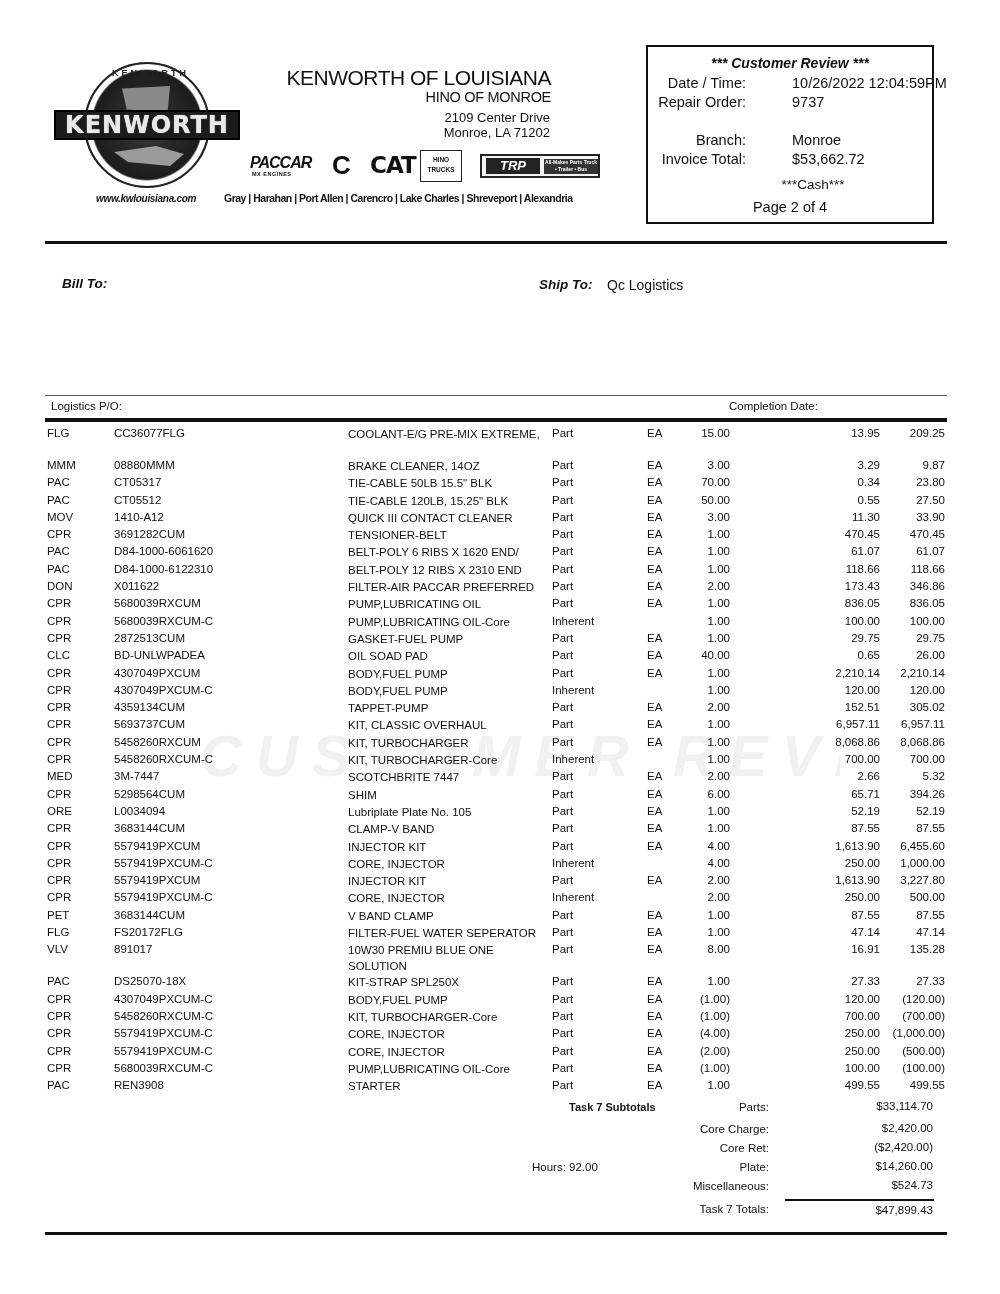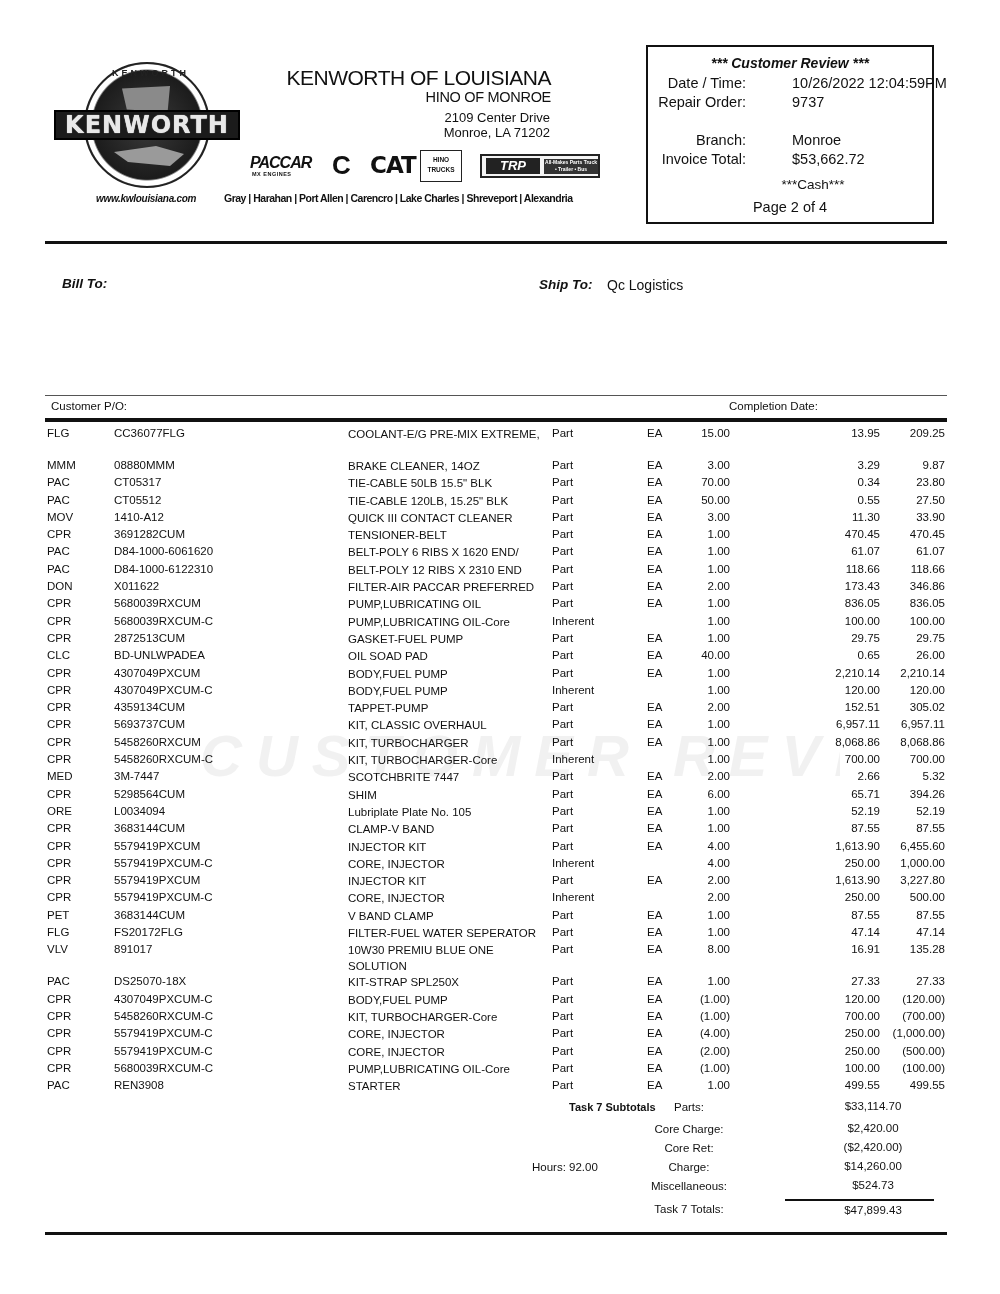--- a/index.html
+++ b/index.html
@@ -92,21 +92,21 @@
   .c-part { left: 114px; }
   .c-desc { left: 348px; width: 195px; white-space: normal; line-height: 15.5px; }
   .c-type { left: 552px; }
   .c-unit { left: 647px; }
   .c-qty { left: 680px; width: 50px; text-align: right; }
   .c-price { left: 800px; width: 80px; text-align: right; }
   .c-ext { left: 860px; width: 85px; text-align: right; }
 
   
   .totals { position: absolute; left: 0; top: 1098px; width: 1000px; height: 120px; font-size: 11.5px; }
-  .totals span { position: absolute; white-space: nowrap; text-align: center; }
+  .totals span { position: absolute; white-space: nowrap; }
   .t-task { left: 569px; top: 3px; font-weight: bold; font-size: 11px; }
   .t-hours { left: 532px; top: 63px; }
   .t-label { width: 160px; left: 609px; text-align: right; }
   .t-value { width: 120px; left: 813px; text-align: right; }
   .t-rule { position: absolute; left: 785px; top: 101px; width: 149px; height: 2px; background: #111; }
   .rule-bottom { position: absolute; left: 45px; top: 1232px; width: 902px; height: 3px; background: #111; }
 
   
   .watermark {
     position: absolute; left: 200px; top: 722px; width: 640px; height: 60px;
@@ -167,21 +167,21 @@
   <div class="review-page">Page 2 of 4</div>
 </div>
 
 <div class="rule-thick" style="top:241px"></div>
 
 <div class="bill-label">Bill To:</div>
 <div class="ship-label">Ship To:</div>
 <div class="ship-value">Qc Logistics</div>
 
 <div class="po-header">
-  <span class="po-label">Customer P/O:</span>
+  <span class="po-label">Logistics P/O:</span>
   <span class="completion-label">Completion Date:</span>
 </div>
 <div class="rule-table"></div>
 
 <div class="watermark">CUSTOMER REVIEW</div>
 
 <div class="lines">
   <div class="line tall">
     <span class="c-vendor">FLG</span>
     <span class="c-part">CC36077FLG</span>
@@ -560,21 +560,21 @@
 
   <span class="t-label" style="top:3px">Parts:</span>
   <span class="t-value" style="top:2px">$33,114.70</span>
 
   <span class="t-label" style="top:25px">Core Charge:</span>
   <span class="t-value" style="top:24px">$2,420.00</span>
 
   <span class="t-label" style="top:44px">Core Ret:</span>
   <span class="t-value" style="top:43px">($2,420.00)</span>
 
-  <span class="t-label" style="top:63px">Charge:</span>
+  <span class="t-label" style="top:63px">Plate:</span>
   <span class="t-value" style="top:62px">$14,260.00</span>
 
   <span class="t-label" style="top:82px">Miscellaneous:</span>
   <span class="t-value" style="top:81px">$524.73</span>
 
   <div class="t-rule"></div>
 
   <span class="t-label" style="top:105px">Task 7 Totals:</span>
   <span class="t-value" style="top:106px">$47,899.43</span>
 </div>

